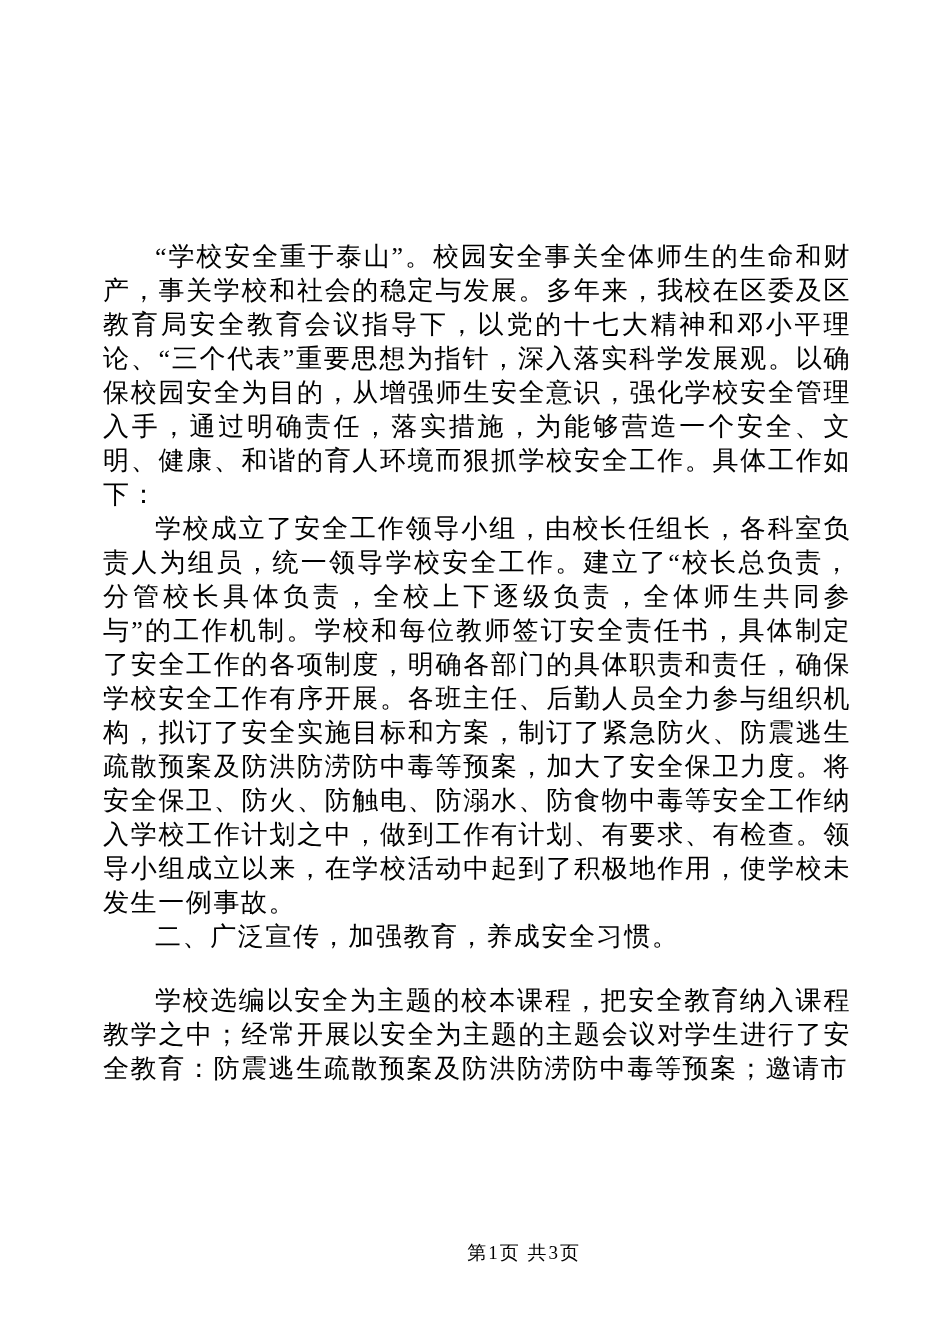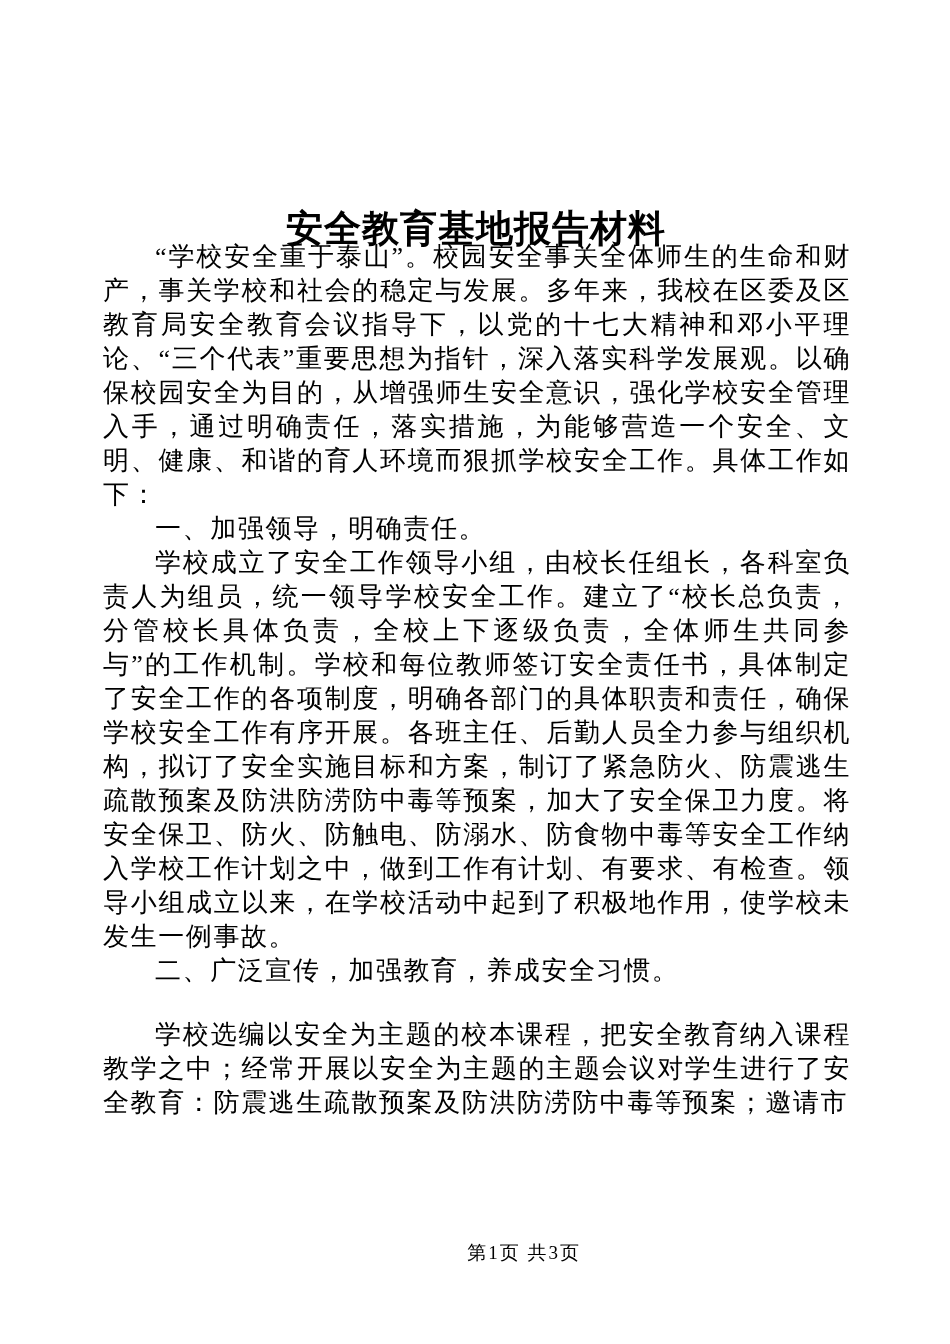--- a/index.html
+++ b/index.html
@@ -66,25 +66,23 @@
     display: inline-block;
     transform: translateX(23px);
     margin-left: 48px;
   }
 </style>
 </head>
 <body>
 
 <div class="doc-page">
 
-  <h1 class="doc-title">安全教育基地报告材料</h1>
 
   <div class="doc-body">
     <p>“学校安全重于泰山”。校园安全事关全体师生的生命和财产，事关学校和社会的稳定与发展。多年来，我校在区委及区教育局安全教育会议指导下，以党的十七大精神和邓小平理论、“三个代表”重要思想为指针，深入落实科学发展观。以确保校园安全为目的，从增强师生安全意识，强化学校安全管理入手，通过明确责任，落实措施，为能够营造一个安全、文明、健康、和谐的育人环境而狠抓学校安全工作。具体工作如下：</p>
-    <p>一、加强领导，明确责任。</p>
     <p>学校成立了安全工作领导小组，由校长任组长，各科室负责人为组员，统一领导学校安全工作。建立了“校长总负责，分管校长具体负责，全校上下逐级负责，全体师生共同参与”的工作机制。学校和每位教师签订安全责任书，具体制定了安全工作的各项制度，明确各部门的具体职责和责任，确保学校安全工作有序开展。各班主任、后勤人员全力参与组织机构，拟订了安全实施目标和方案，制订了紧急防火、防震逃生疏散预案及防洪防涝防中毒等预案，加大了安全保卫力度。将安全保卫、防火、防触电、防溺水、防食物中毒等安全工作纳入学校工作计划之中，做到工作有计划、有要求、有检查。领导小组成立以来，在学校活动中起到了积极地作用，使学校未发生一例事故。</p>
     <p>二、广泛宣传，加强教育，养成安全习惯。</p>
     <p class="para-blank"></p>
     <p>学校选编以安全为主题的校本课程，把安全教育纳入课程教学之中；经常开展以安全为主题的主题会议对学生进行了安全教育：防震逃生疏散预案及防洪防涝防中毒等预案；邀请市</p>
   </div>
 
   <div class="doc-footer">
     <span class="page-indicator">第1页 共3页</span>
   </div>
 

